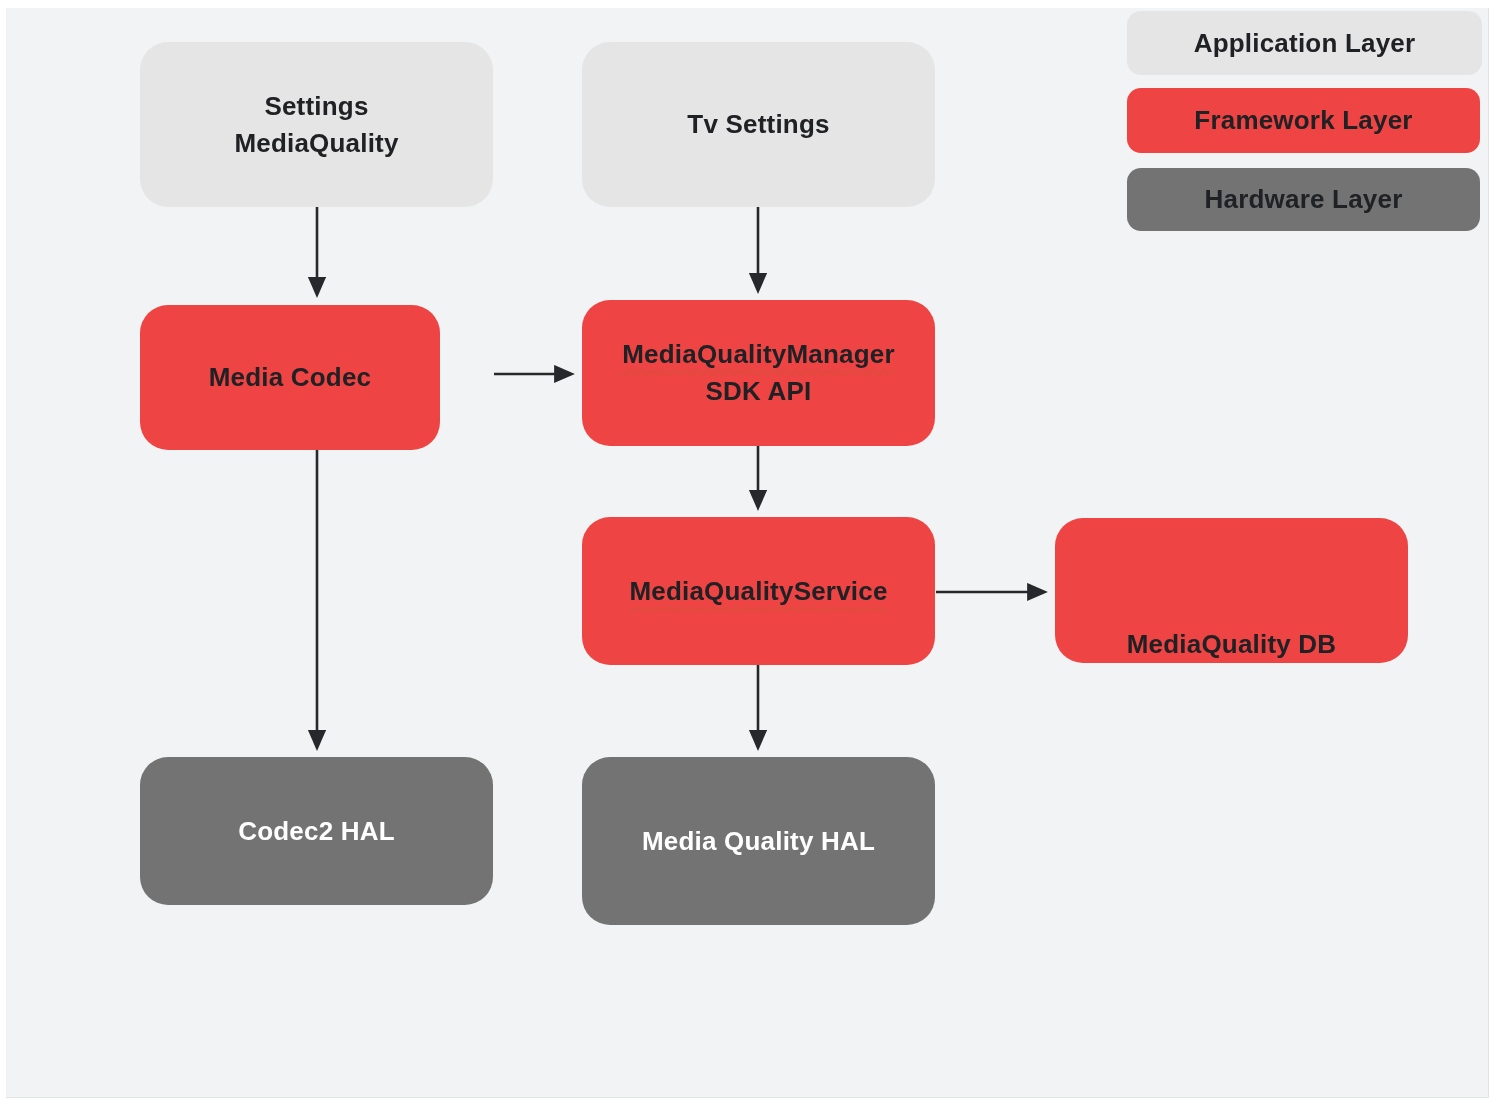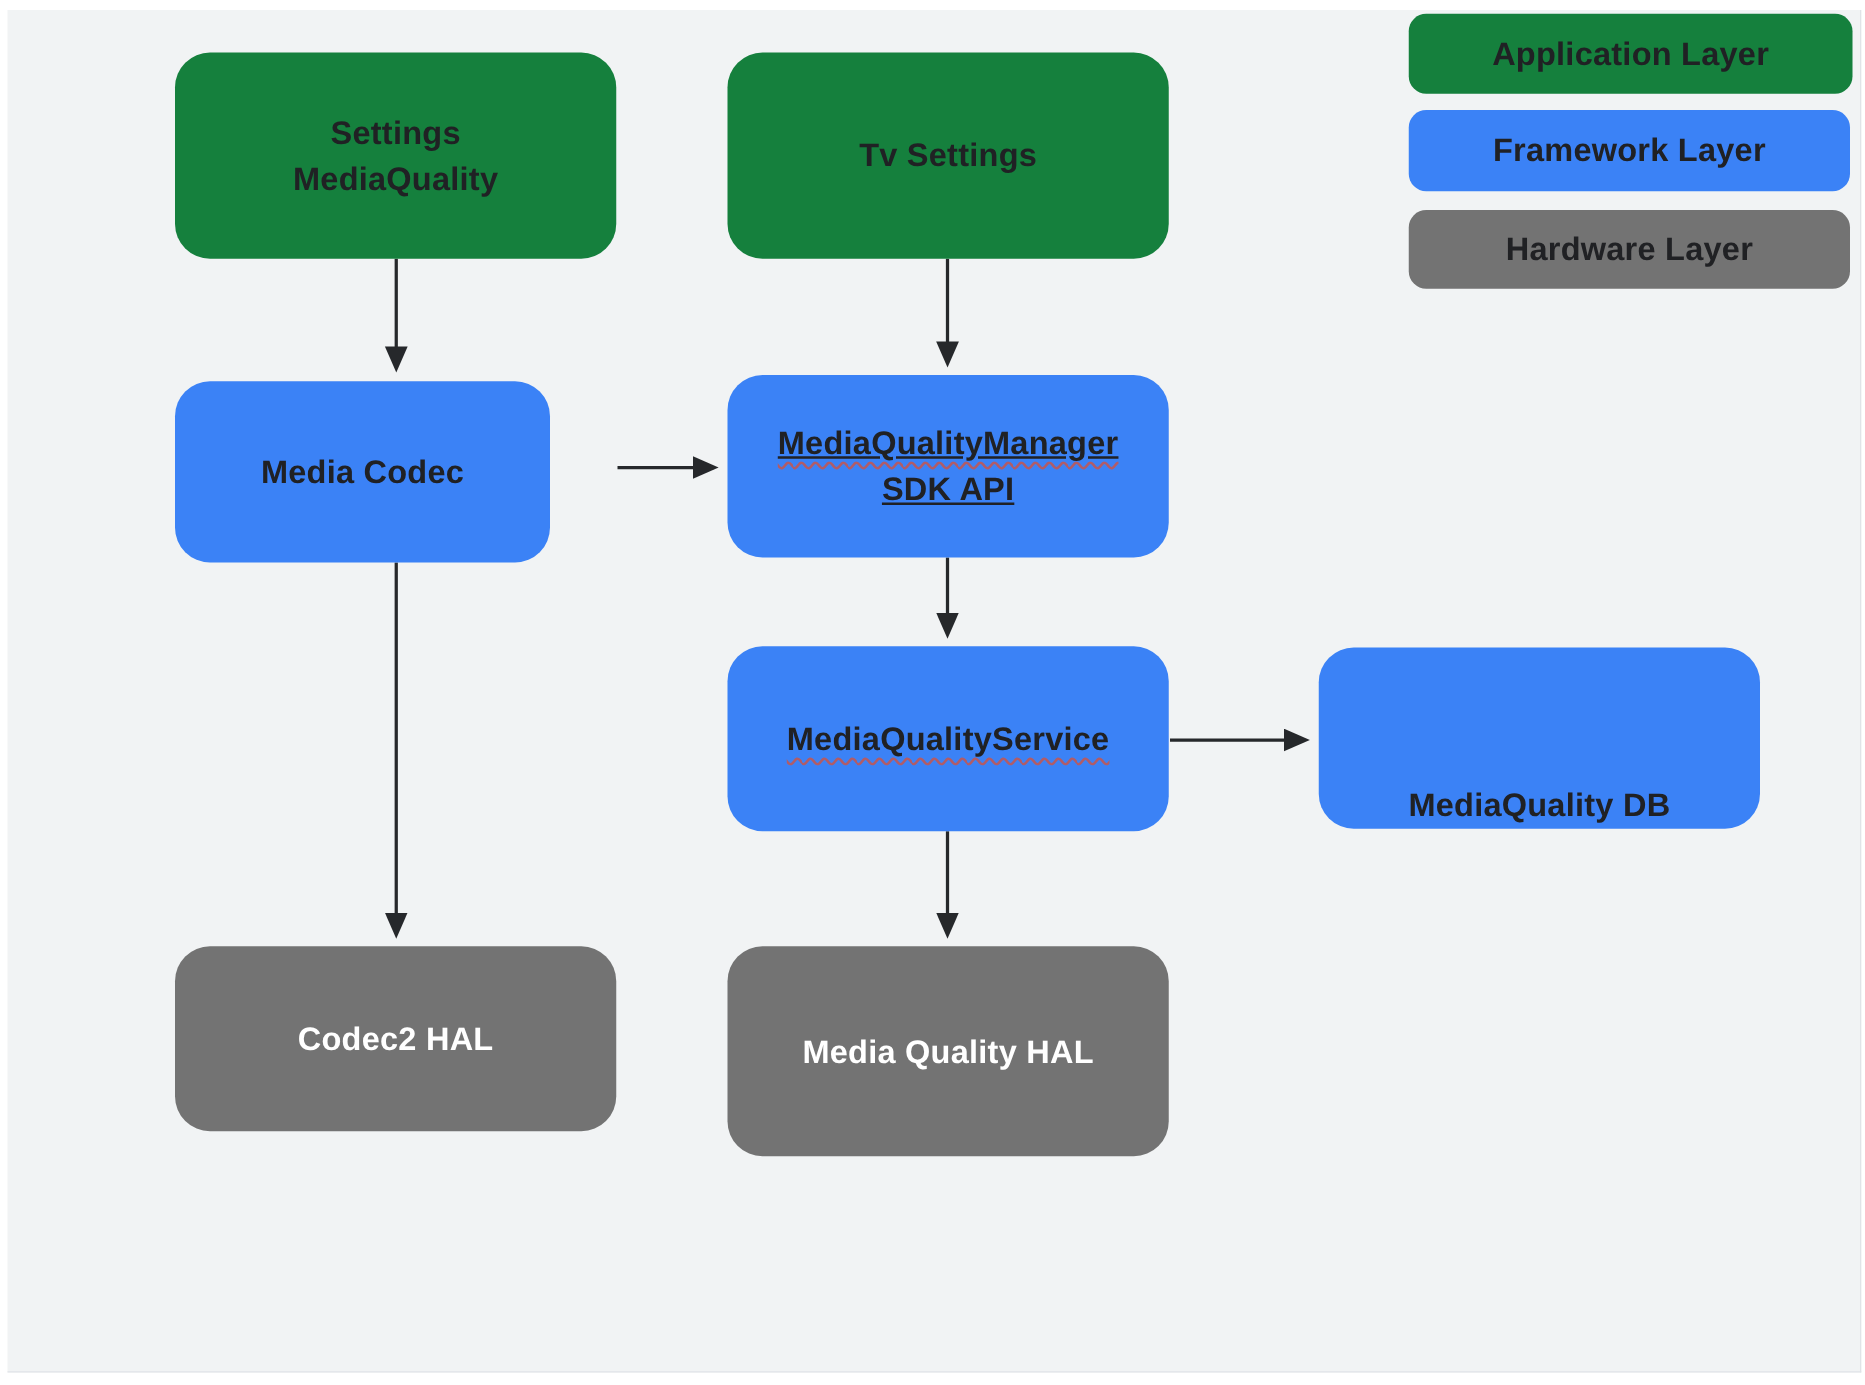--- a/index.html
+++ b/index.html
@@ -37,37 +37,37 @@
     align-items: center;
     justify-content: center;
     border-radius: 28px;
     font-weight: 700;
     font-size: 26px;
     line-height: 37px;
     color: #202124;
     text-align: center;
     letter-spacing: 0.2px;
   }
-  .layer-application { background: #15803d; }
-  .layer-framework  { background: #3b82f6; }
+  .layer-application { background: #e5e5e5; }
+  .layer-framework  { background: #ef4444; }
   .layer-hardware   { background: #737373; color: #ffffff; }
 
   .spellcheck {
     text-decoration-line: underline;
     text-decoration-style: wavy;
     text-decoration-color: rgba(215, 79, 56, 0.75);
     text-decoration-thickness: 1.5px;
     text-underline-offset: 6px;
   }
 
   
   .n-streaming { left: 140px; top: 42px;  width: 353px; height: 165px; }
   .n-tvset     { left: 582px; top: 42px;  width: 353px; height: 165px; }
   .n-codec     { left: 140px; top: 305px; width: 300px; height: 145px; }
-  .n-mqm       { left: 582px; top: 300px; width: 353px; height: 146px; text-decoration: underline; }
+  .n-mqm       { left: 582px; top: 300px; width: 353px; height: 146px; }
   .n-mqs       { left: 582px; top: 517px; width: 353px; height: 148px; }
   .n-mqdb      { left: 1055px; top: 518px; width: 353px; height: 145px; justify-content: flex-end; }
   .n-c2hal     { left: 140px; top: 757px; width: 353px; height: 148px; }
   .n-mqhal     { left: 582px; top: 757px; width: 353px; height: 168px; }
 
   
   .legend-item {
     position: absolute;
     z-index: 2;
     display: flex;

